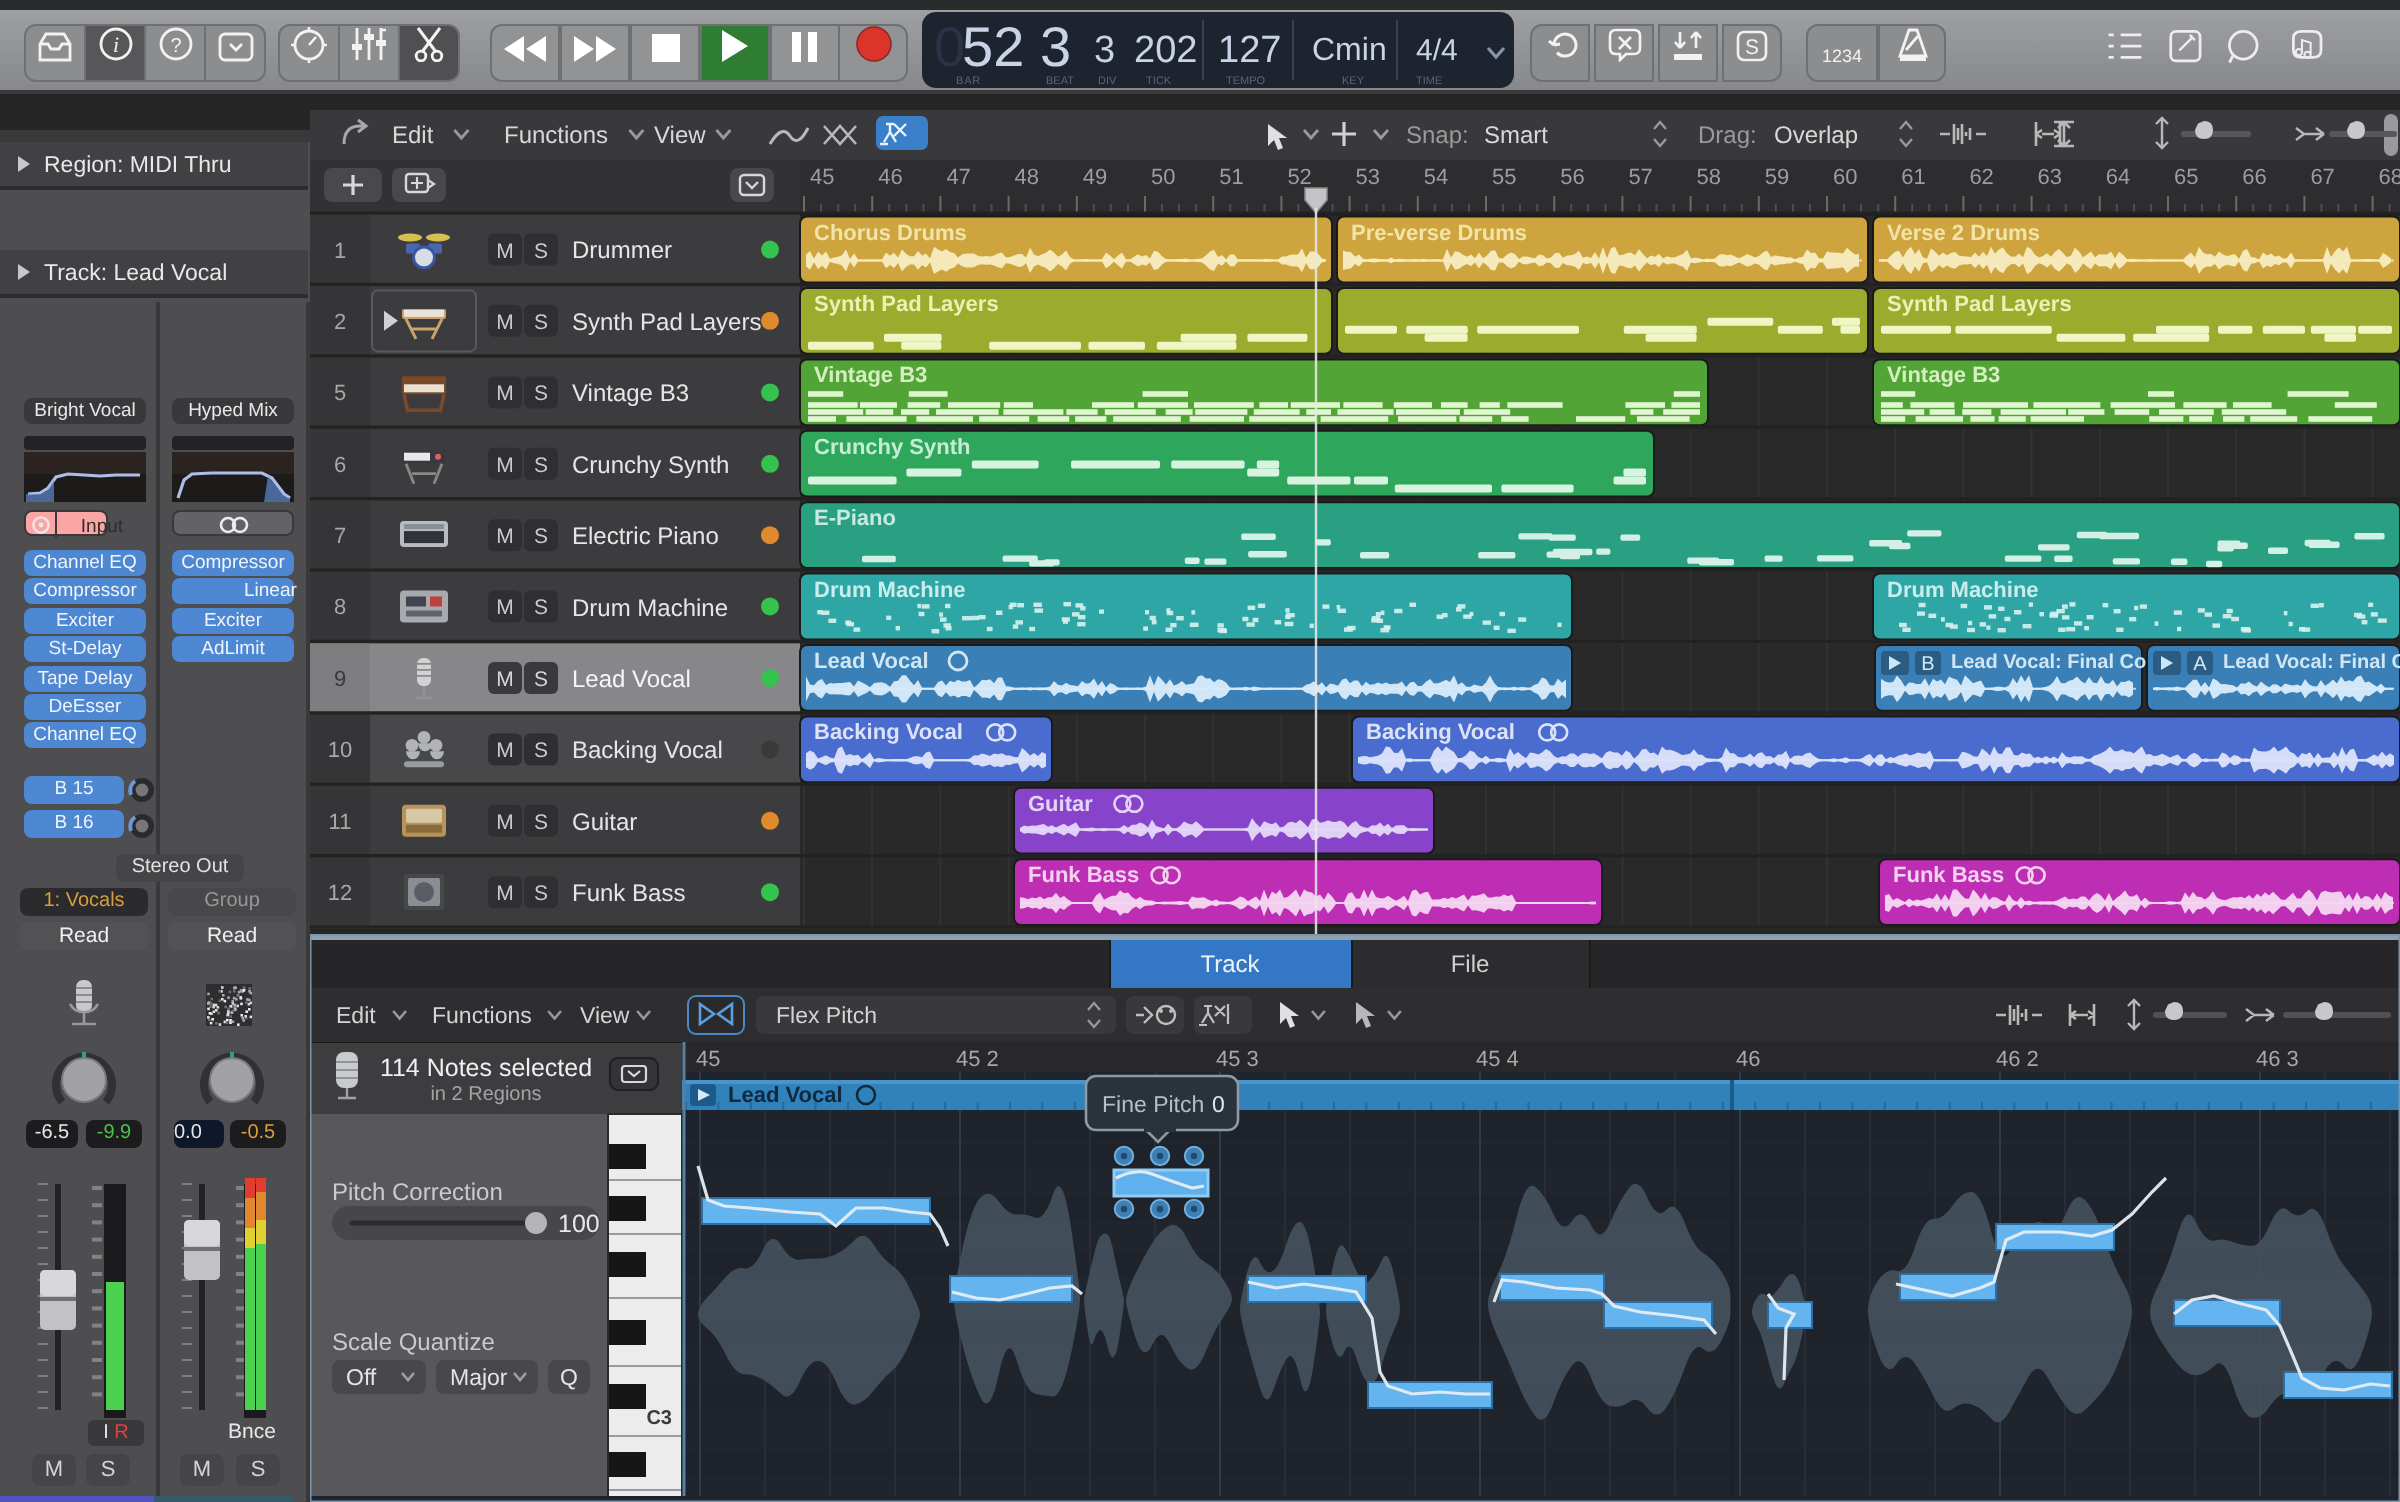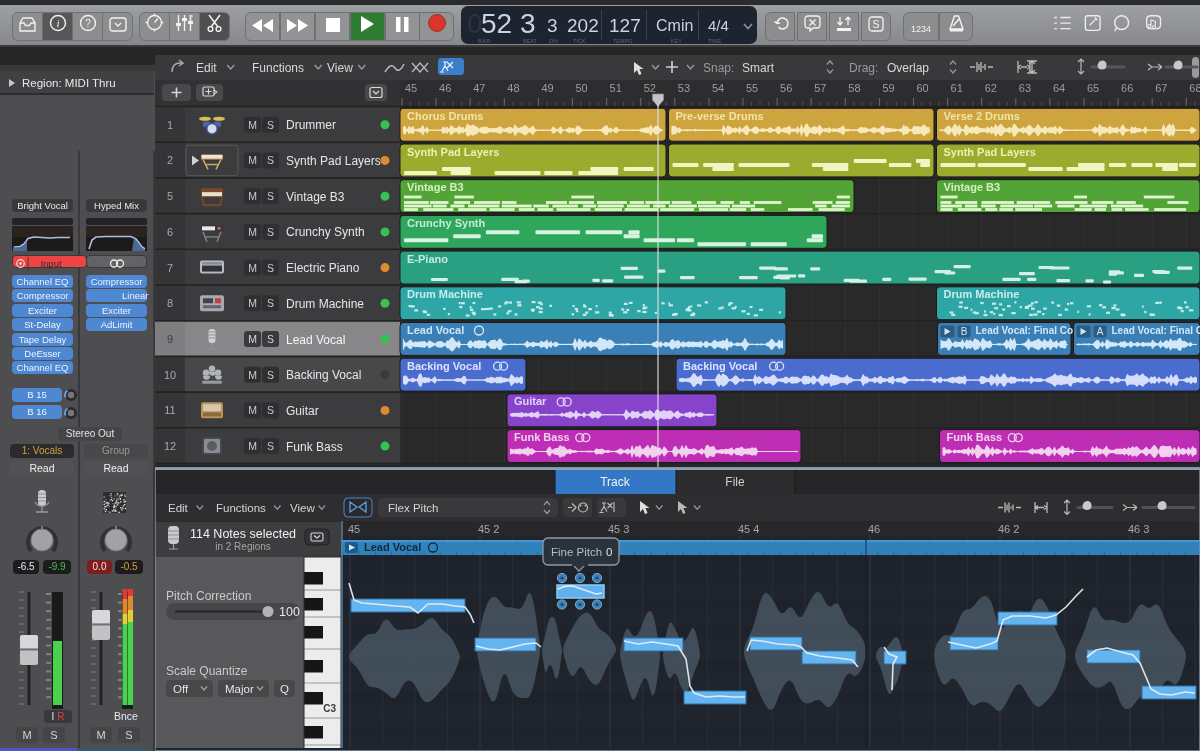--- a/index.html
+++ b/index.html
@@ -113,37 +113,38 @@
           <circle cx="80" cy="10" r="8"></circle>
           <path d="M74 16 l-2 4"></path>
           <path d="M109 6 q0 -4 5 -4 l6 0 q5 0 5 4 l0 7 q0 4 -5 4 l-6 0 q-5 0 -5 -4 Z"></path>
           <path d="M114 14 l0 -7 l5 1.5 l0 7 M114 14 a1.8 1.8 0 1 1 -3.6 0 a1.8 1.8 0 1 1 3.6 0 M119 15.5 a1.8 1.8 0 1 1 -3.6 0 a1.8 1.8 0 1 1 3.6 0" stroke-width="1.2"></path>
         </g>
       </svg>
     </div>
 <div style="position:absolute;left:0;top:65px;width:155px;height:704px;background:#4e4e50">
       <div style="position:absolute;left:0;top:0;width:155px;height:6px;background:#39393b"></div>
       <div style="position:absolute;left:0;top:6px;width:154px;height:24px;background:#414143;border-bottom:2px solid #2c2c2e;color:#e8e8ea;font-size:11.5px;line-height:24px"><span style="display:inline-block;width:0;height:0;border-left:6px solid #c8c8ca;border-top:4.5px solid transparent;border-bottom:4.5px solid transparent;margin:0 7px 0 9px"></span>Region: MIDI Thru</div>
+      <div style="position:absolute;left:0;top:60px;width:154px;height:24px;background:#414143;border-bottom:2px solid #2c2c2e;color:#e8e8ea;font-size:11.5px;line-height:24px"><span style="display:inline-block;width:0;height:0;border-left:6px solid #c8c8ca;border-top:4.5px solid transparent;border-bottom:4.5px solid transparent;margin:0 7px 0 9px"></span>Track:  Lead Vocal</div>
       <div style="position:absolute;left:78px;top:86px;width:2px;height:618px;background:#39393b"></div>
       <div style="position:absolute;left:153px;top:86px;width:2px;height:618px;background:#39393b"></div>
       <div style="position:absolute;left:12px;top:134px;width:61px;height:13px;background:#39393b;border-radius:4px;color:#e8e8ea;font-size:9.5px;line-height:13px;text-align:center;font-weight:normal;">Bright Vocal</div>
       <div style="position:absolute;left:86px;top:134px;width:61px;height:13px;background:#39393b;border-radius:4px;color:#e8e8ea;font-size:9.5px;line-height:13px;text-align:center;font-weight:normal;">Hyped Mix</div>
       <div style="position:absolute;left:12px;top:152.5px;width:61px;height:7px;background:#232325;border-radius:2px"></div>
       <div style="position:absolute;left:86px;top:152.5px;width:61px;height:7px;background:#232325;border-radius:2px"></div>
       <div style="position:absolute;left:12px;top:161px;width:61px;height:25px;background:#1d1b19"><svg width="61" height="25">
           <rect x="0" y="0" width="61" height="11" fill="#2a2320"></rect>
           <path d="M2 21 L8 20.5 L12 18 L16 12.5 L22 11 L30 11.5 L38 12 L46 11.5 L58 11.5" fill="none" stroke="#aebce8" stroke-width="1.6"></path>
           <path d="M1 21 L8 21 L12 19 L15 14 L15 25 L1 25 Z" fill="#5a84c4" opacity="0.75"></path>
         </svg></div>
       <div style="position:absolute;left:86px;top:161px;width:61px;height:25px;background:#1d1b19"><svg width="61" height="25">
           <rect x="0" y="0" width="61" height="11" fill="#2a2320"></rect>
           <path d="M3 23 L6 14 L10 11 L20 10.5 L35 10.5 L45 10.5 L50 13 L56 21 L59 23" fill="none" stroke="#aebce8" stroke-width="1.6"></path>
           <path d="M48 12 L56 22 L59 23 L59 25 L46 25 Z" fill="#5a84c4" opacity="0.75"></path>
         </svg></div>
-      <div style="position:absolute;left:12px;top:190px;width:75px;height:13px;background:#ef4444;border-radius:4px;border:1px solid #39393b"><svg width="61" height="13">
+      <div style="position:absolute;left:12px;top:190px;width:42px;height:13px;background:#fca5a5;border-radius:4px;border:1px solid #39393b"><svg width="61" height="13">
           <line x1="15" y1="0" x2="15" y2="13" stroke="#39393b"></line>
           <circle cx="7.5" cy="6.5" r="3.8" fill="none" stroke="#e8e8ea" stroke-width="1.2"></circle>
           <circle cx="7.5" cy="6.5" r="1.2" fill="#e8e8ea"></circle>
           <text x="38" y="10" text-anchor="middle" font-family="Liberation Sans, sans-serif" font-size="9.5" fill="#2e2e30">Input</text>
         </svg></div>
       <div style="position:absolute;left:86px;top:190px;width:61px;height:13px;background:#636365;border-radius:4px;border:1px solid #39393b"><svg width="61" height="13">
           <circle cx="27" cy="6.5" r="3.5" fill="none" stroke="#ececee" stroke-width="1.3"></circle>
           <circle cx="33" cy="6.5" r="3.5" fill="none" stroke="#ececee" stroke-width="1.3"></circle>
         </svg></div>
       <div style="position:absolute;left:12px;top:210.0px;width:61px;height:13px;background:#4e87d2;border-radius:4px;color:#eef4fc;font-size:9.5px;line-height:13px;text-align:center;font-weight:normal;">Channel EQ</div>
@@ -277,21 +278,21 @@
         <line x1="16" y1="4" x2="16" y2="1" stroke="#3a9a8a" stroke-width="2"></line>
       </svg>
       <svg style="position:absolute;left:100px;top:460px" width="32" height="32">
         <path d="M5 26 a14 14 0 1 1 22 0" stroke="#313133" stroke-width="4" fill="none"></path>
         <circle cx="16" cy="15" r="11" fill="#a2a2a4"></circle>
         <circle cx="16" cy="15" r="11" fill="none" stroke="#7a7a7c" stroke-width="1"></circle>
         <line x1="16" y1="4" x2="16" y2="1" stroke="#3a9a8a" stroke-width="2"></line>
       </svg>
       <div style="position:absolute;left:13px;top:495px;width:26px;height:14px;background:#1c1c1e;border-radius:4px;color:#e8e8ea;font-size:10px;line-height:14px;text-align:center;font-weight:normal;">-6.5</div>
       <div style="position:absolute;left:43px;top:495px;width:28px;height:14px;background:#1c1c1e;border-radius:4px;color:#48c248;font-size:10px;line-height:14px;text-align:center;font-weight:normal;">-9.9</div>
-      <div style="position:absolute;left:87px;top:495px;width:25px;height:14px;background:#7f1d1d;border-radius:4px;color:#e8e8ea;font-size:10px;line-height:14px;text-align:center;font-weight:normal;">0.0</div>
+      <div style="position:absolute;left:87px;top:495px;width:25px;height:14px;background:#0f172a;border-radius:4px;color:#e8e8ea;font-size:10px;line-height:14px;font-weight:normal;">0.0</div>
       <div style="position:absolute;left:115px;top:495px;width:28px;height:14px;background:#1c1c1e;border-radius:4px;color:#d89f3e;font-size:10px;line-height:14px;text-align:center;font-weight:normal;">-0.5</div>
       <svg style="position:absolute;left:0px;top:523px" width="155" height="125">
         <line x1="29" y1="4" x2="29" y2="117" stroke="#222224" stroke-width="3"></line>
         <line x1="19" y1="4" x2="24" y2="4" stroke="#a8a8aa" stroke-width="1" opacity="0.55"></line>
         <line x1="19" y1="12" x2="24" y2="12" stroke="#a8a8aa" stroke-width="1" opacity="0.55"></line>
         <line x1="19" y1="20" x2="24" y2="20" stroke="#a8a8aa" stroke-width="1" opacity="0.55"></line>
         <line x1="19" y1="28" x2="24" y2="28" stroke="#a8a8aa" stroke-width="1" opacity="0.55"></line>
         <line x1="19" y1="36" x2="24" y2="36" stroke="#a8a8aa" stroke-width="1" opacity="0.55"></line>
         <line x1="19" y1="44" x2="24" y2="44" stroke="#a8a8aa" stroke-width="1" opacity="0.55"></line>
         <line x1="19" y1="52" x2="24" y2="52" stroke="#a8a8aa" stroke-width="1" opacity="0.55"></line>

